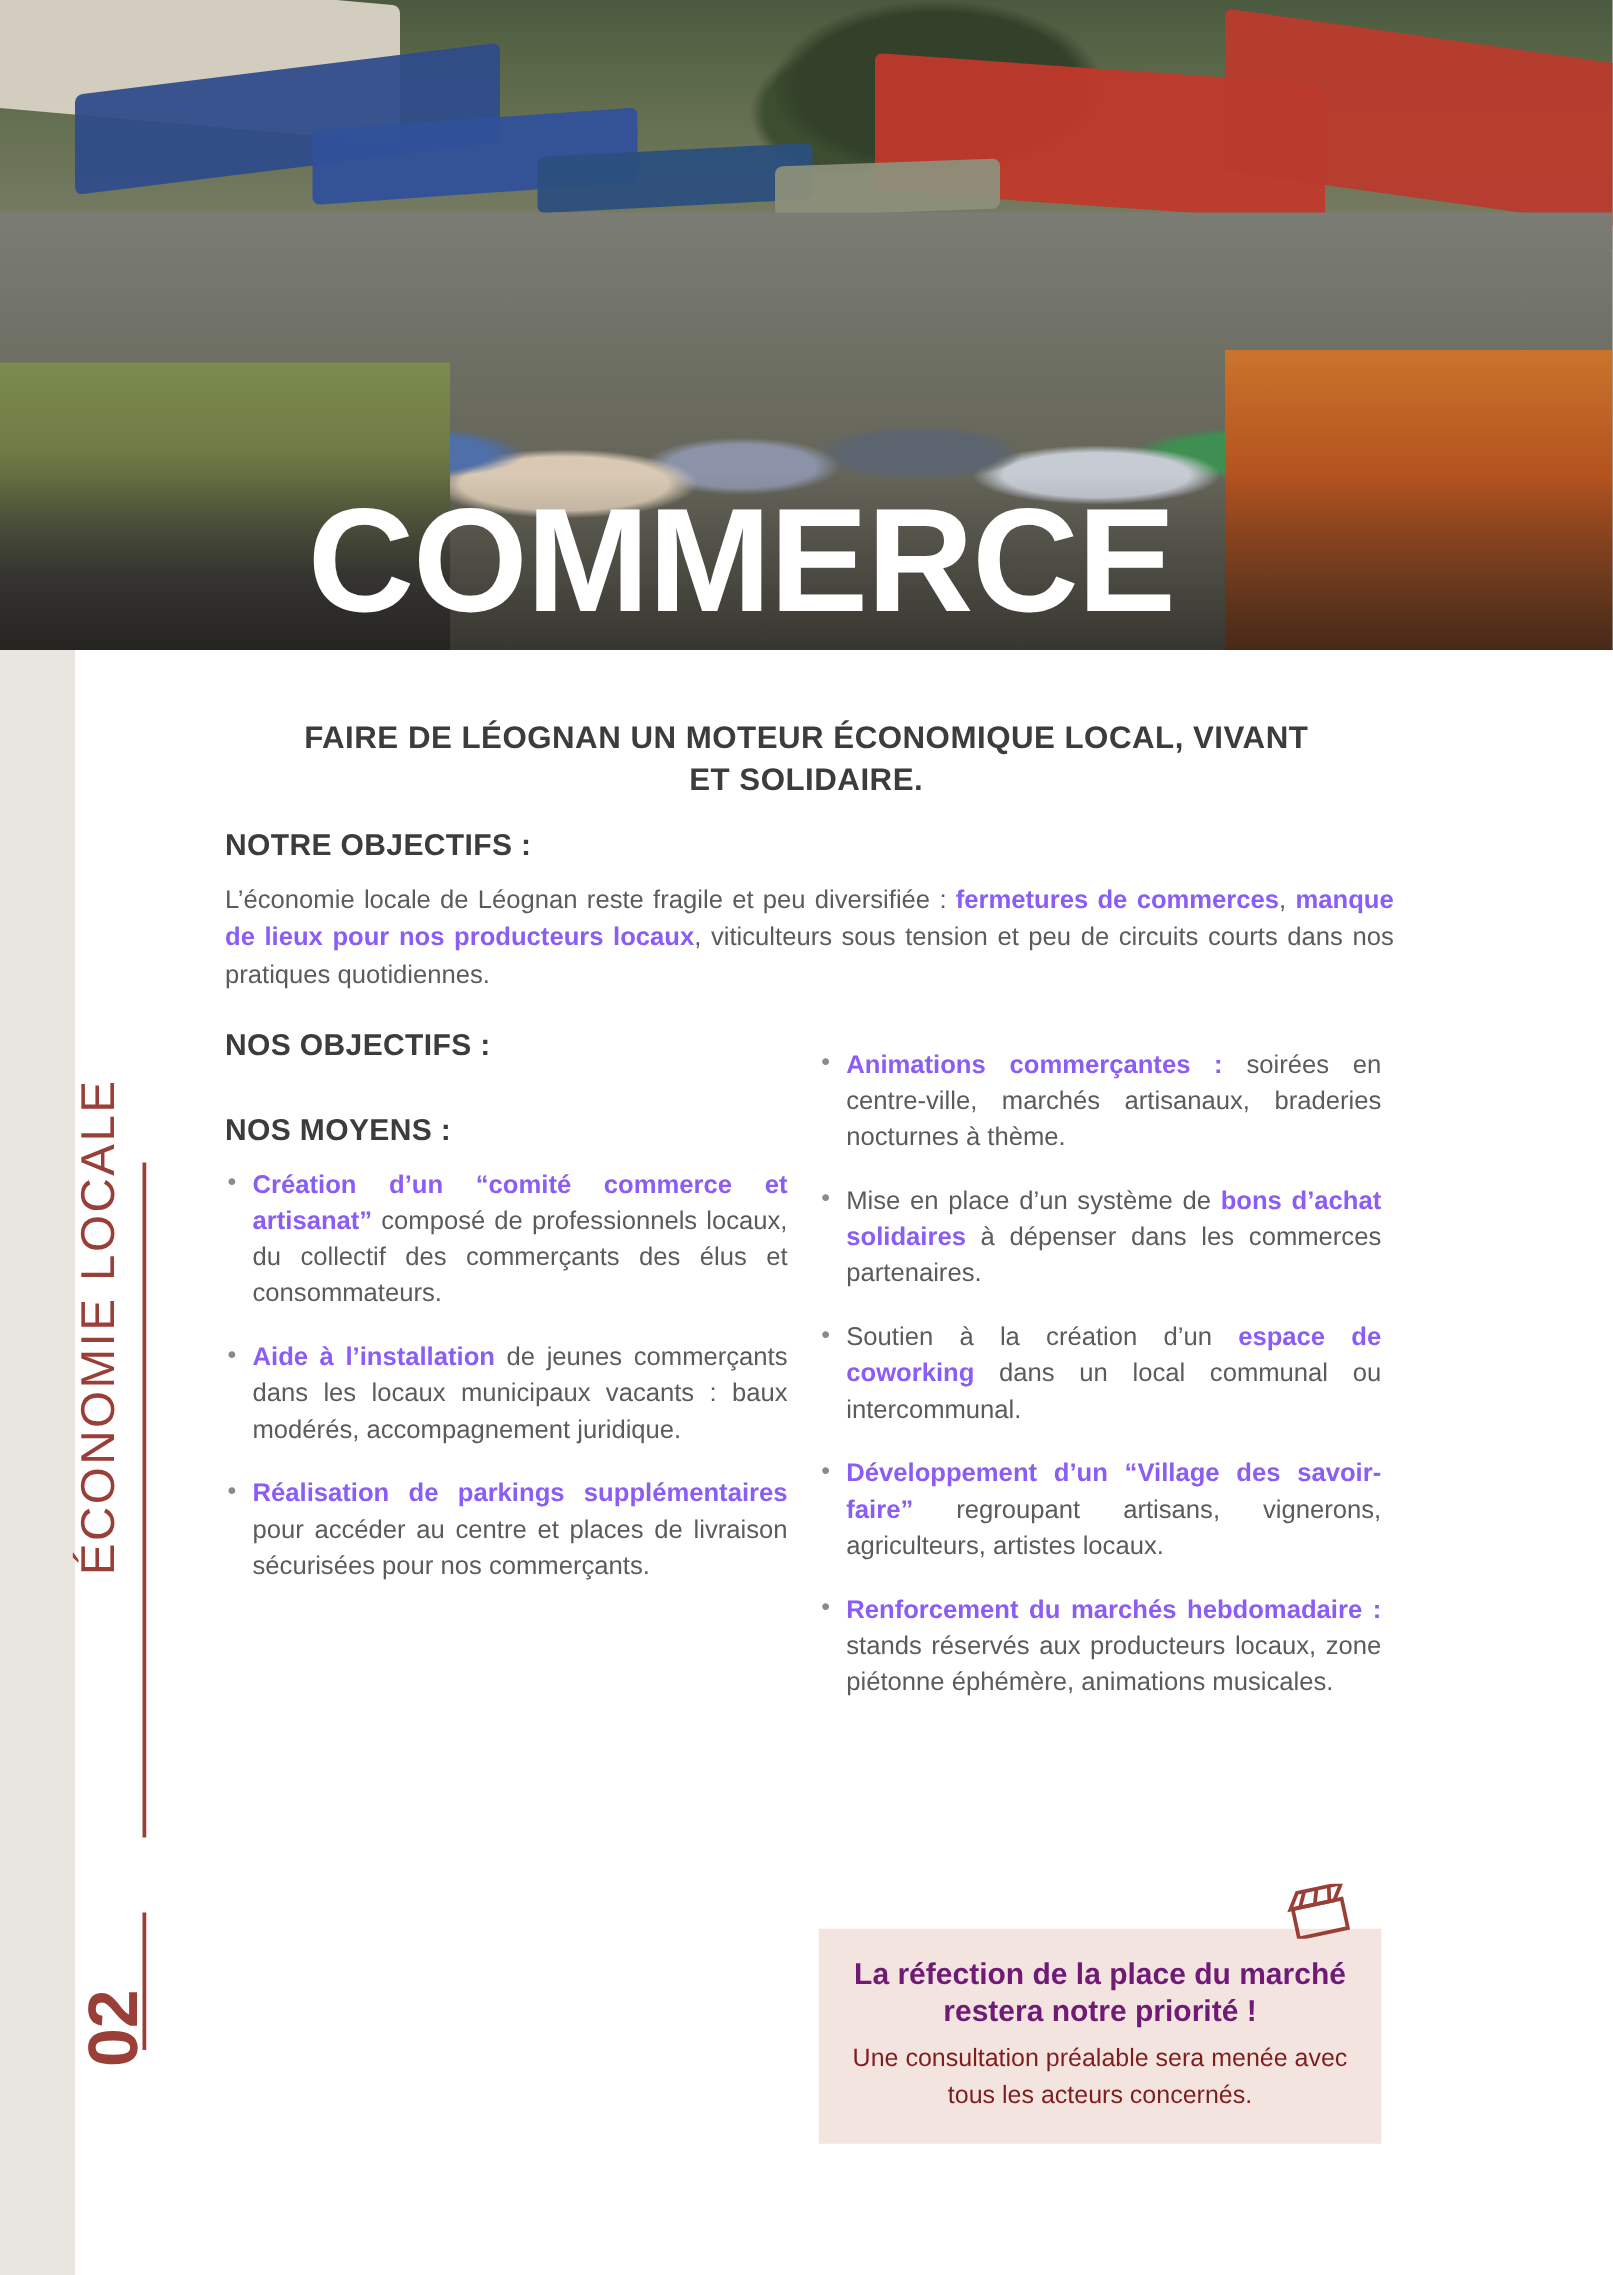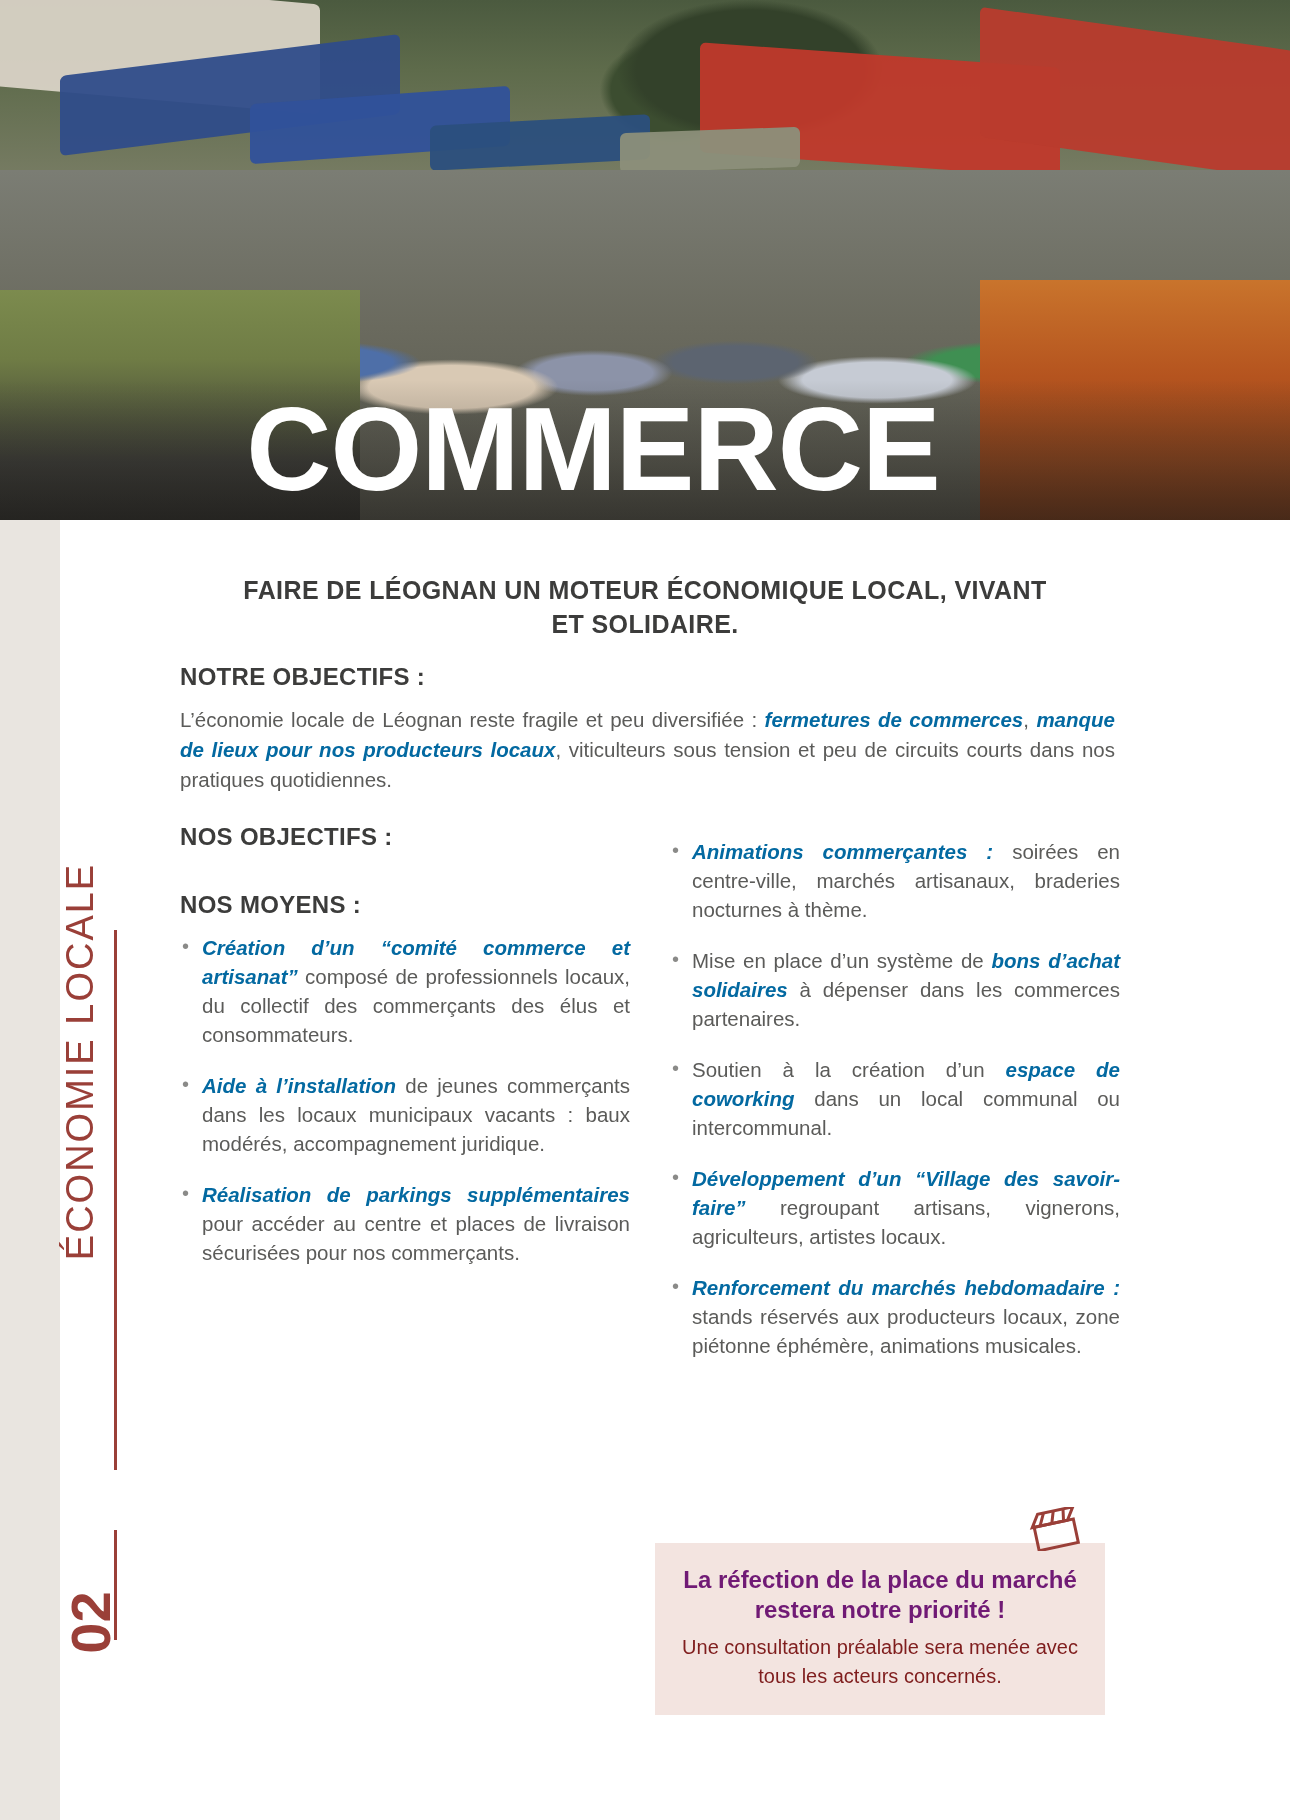--- a/index.html
+++ b/index.html
@@ -123,24 +123,24 @@
 
   .diag {
     position:absolute; left:180px; top:120px; width:935px;
   }
   .diag p {
     margin:14px 0 0;
     font-size:20.5px; line-height:30px;
     text-align:justify;
     color:#5b5b59;
   }
-  .b { font-weight:bold; color:#0369a1;font-style:italic; }
+  .b { font-weight:bold; color:#8b5cf6; }
 
   .col-left { position:absolute; left:180px; top:280px; width:450px; }
-  .col-right { position:absolute; left:670px; top:280px; width:450px; }
+  .col-right { position:absolute; left:655px; top:280px; width:450px; }
 
   .obj-block { margin-top:18px; padding-left:40px; position:relative; }
   .obj-bar {
     position:absolute; left:24px; top:4px; width:5px; height:160px;
     background:#9a3f38;
   }
   .obj-item {
     color:#9a3f38; font-weight:bold; font-size:21px; line-height:29px;
     margin-bottom:10px;
   }

